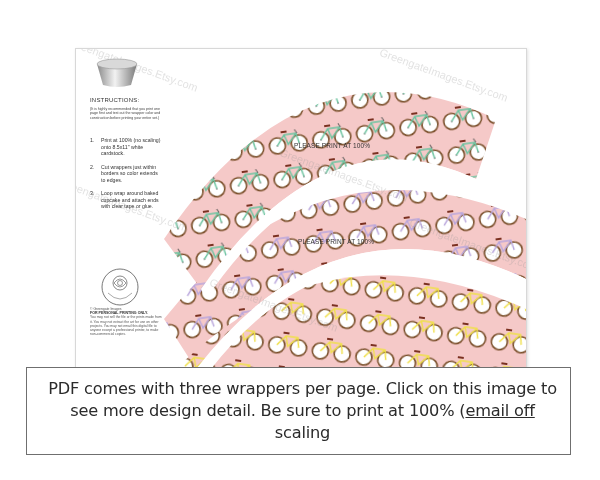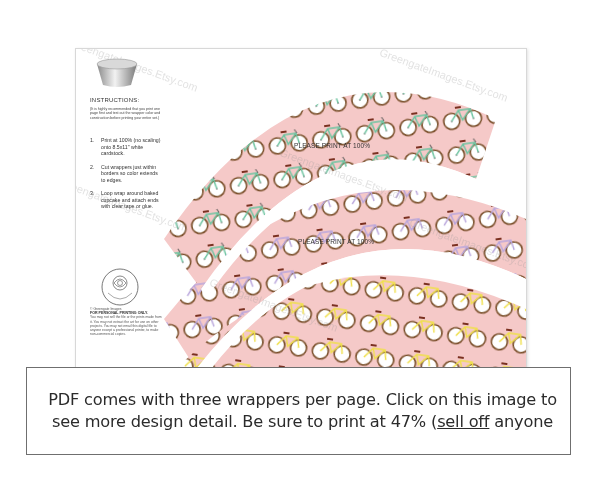--- a/index.html
+++ b/index.html
@@ -114,15 +114,15 @@
       <div>© Greengate Images</div>
       <b>FOR PERSONAL PRINTING ONLY.</b>
       <div>You may not sell the file or the prints made from it. You may not extract the art for use on other projects. You may not email this digital file to anyone except a professional printer, to make non-commercial copies.</div>
     </div>
   </div>
 </div>
 
 <div class="overlay">
   <div class="overlay-text">
     <div>PDF comes with three wrappers per page. Click on this image to</div>
-    <div><span>see more design detail. Be sure to print at 47% (</span><u>sell off</u><span> anyone</span></div>
+    <div><span>see more design detail. Be sure to print at 100% (</span><u>email off</u><span> scaling</span></div>
   </div>
 </div>
 
 </body></html>

